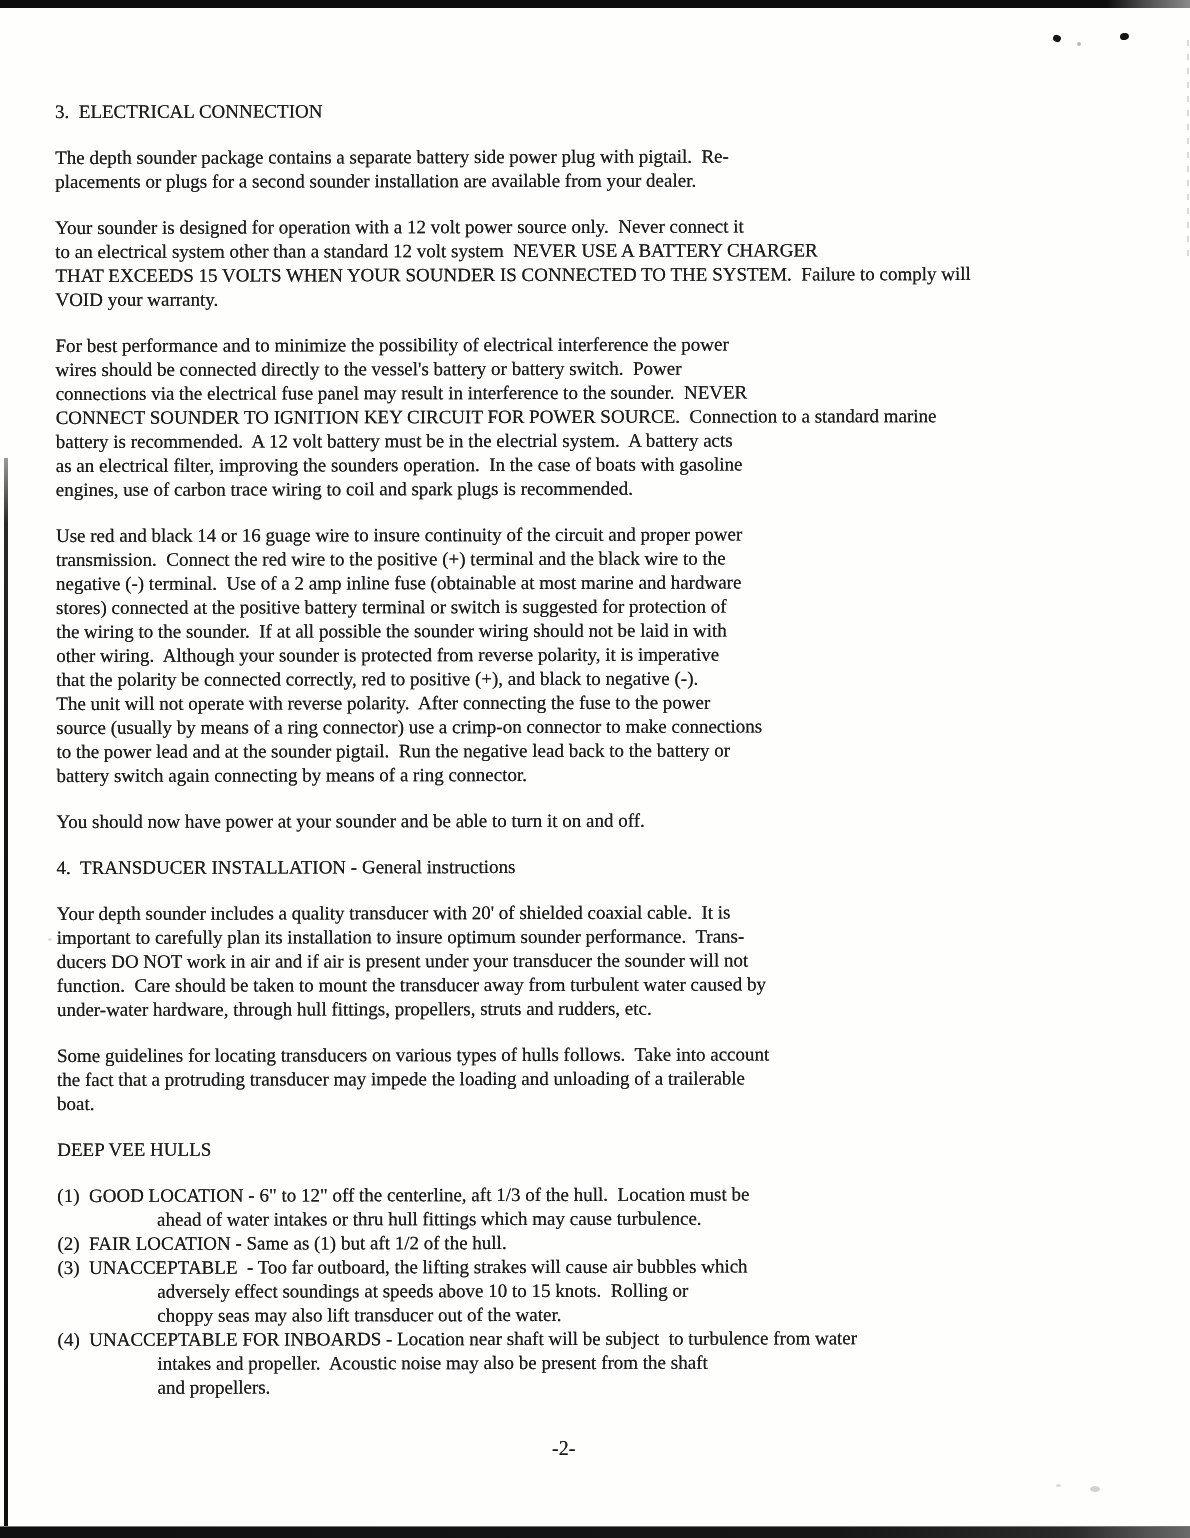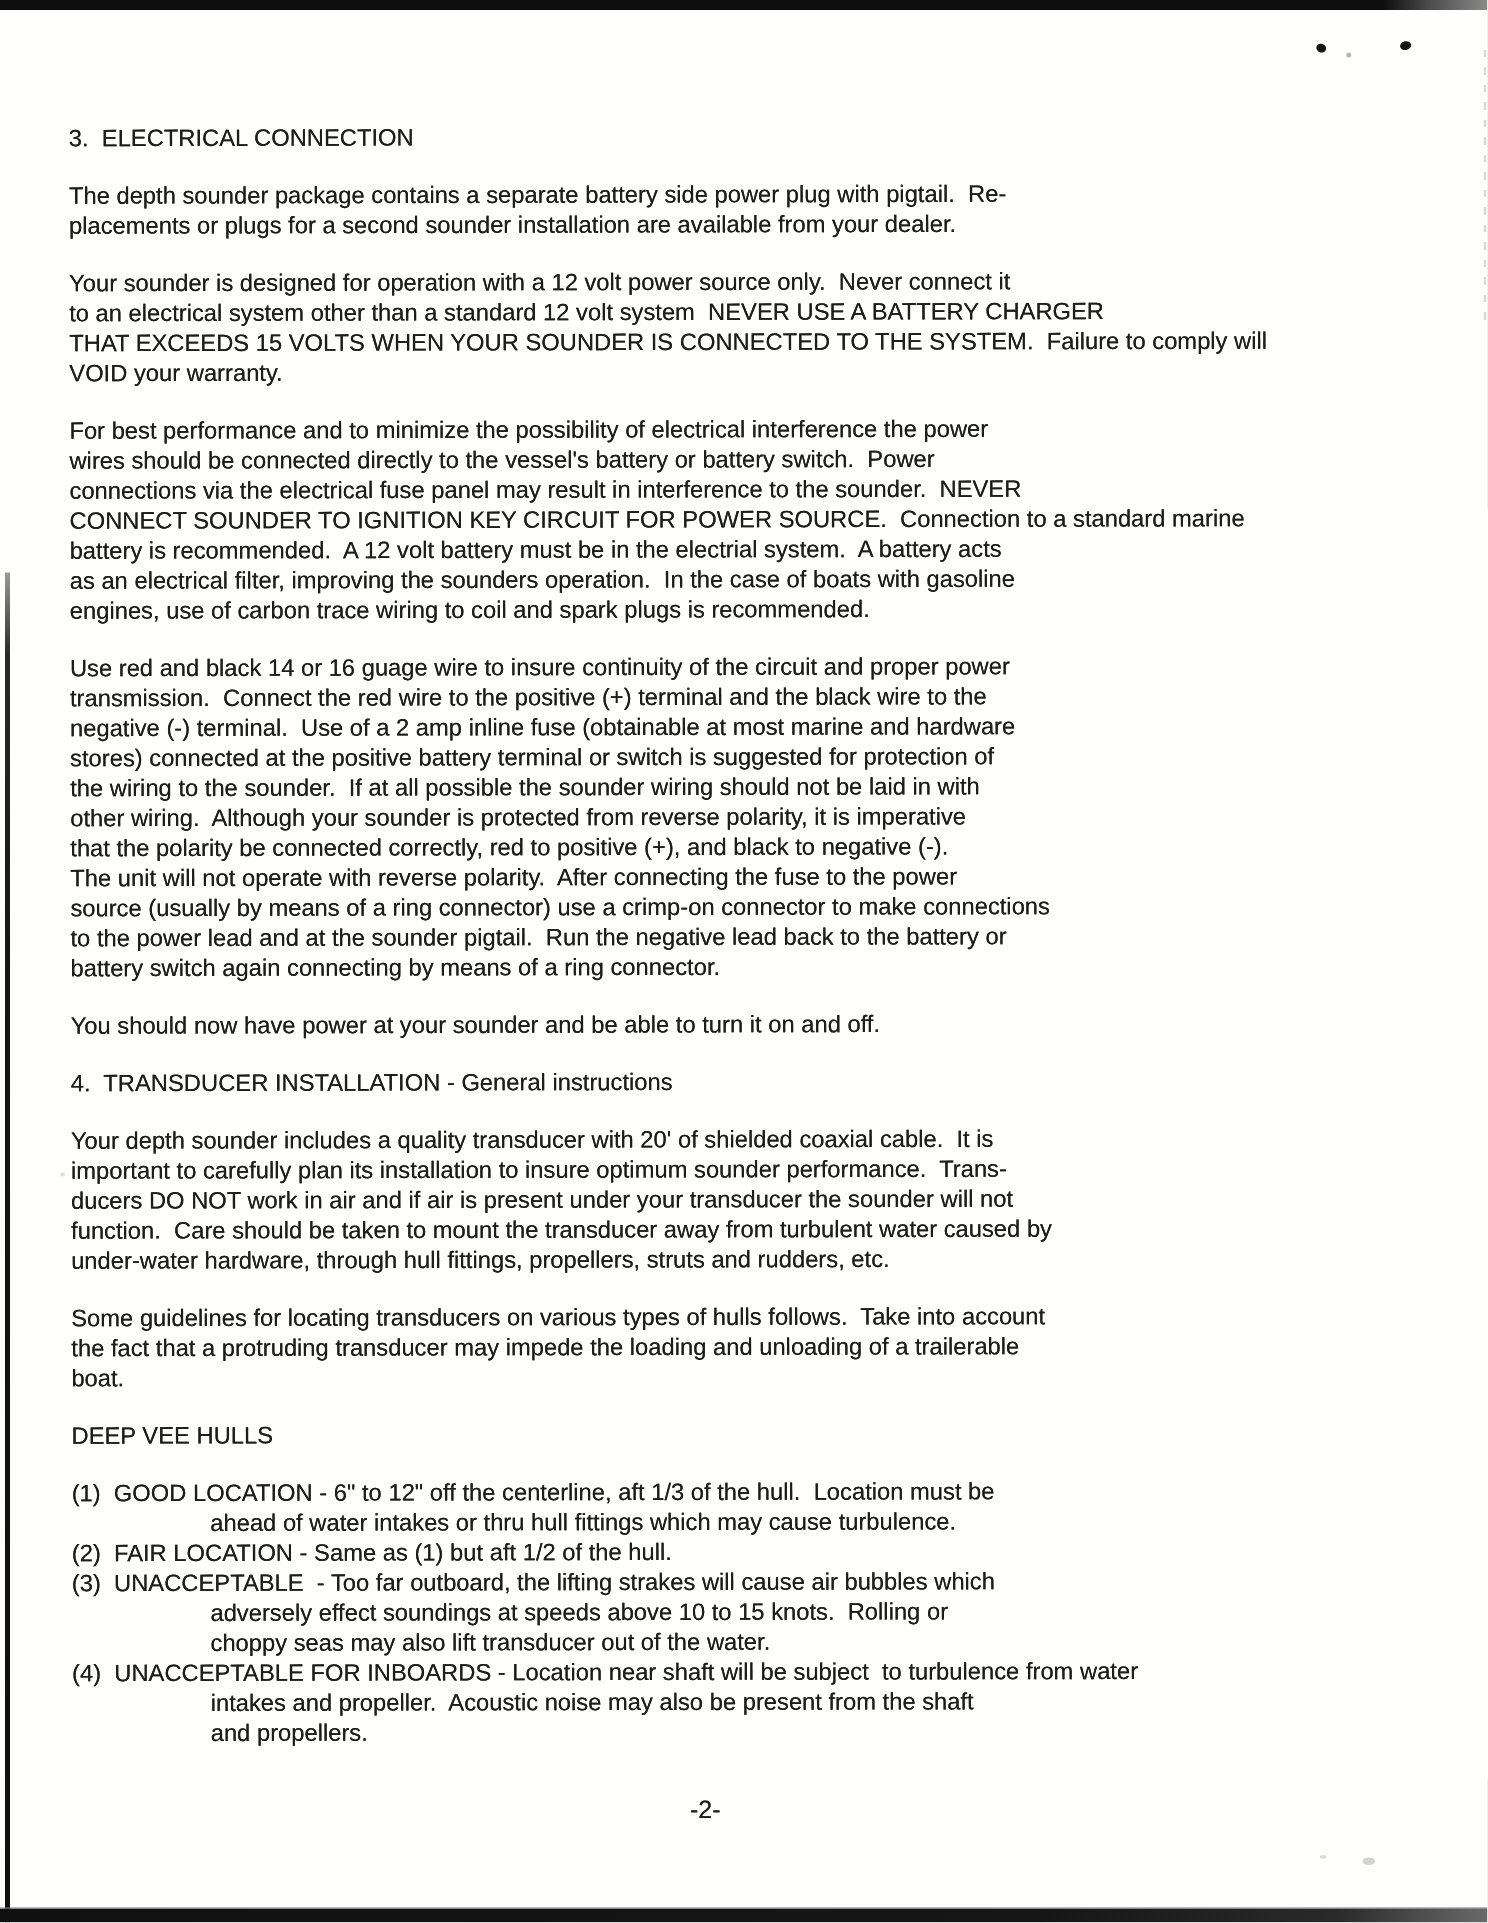--- a/index.html
+++ b/index.html
@@ -1,21 +1,21 @@
 <!DOCTYPE html>
 <html><head>
 <meta charset="utf-8">
 <style>
   html,body{margin:0;padding:0;background:#e8e8e8;}
   .page{
     position:relative;
     width:1190px;height:1538px;
     background:#fefefd;
     overflow:hidden;
-    font-family:Liberation Sans, sans-serif;
+    font-family:Liberation Serif, serif;
     color:#1d1d1d;
   }
   
   .scan-bar-top{
     position:absolute;left:0;top:0;width:1190px;height:8px;
     background:linear-gradient(to right,#0e0e0e 0%,#0e0e0e 93%,#4a4a4a 96%,#8a8a8a 100%);
   }
   .scan-bar-bottom{
     position:absolute;left:0;top:1526px;width:1190px;height:11px;
     background:linear-gradient(to right,#101010 0%,#161616 70%,#2a2a2a 90%,#6a6a6a 100%);

